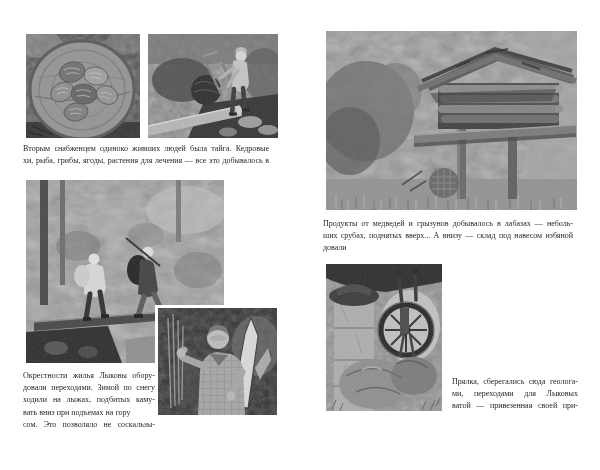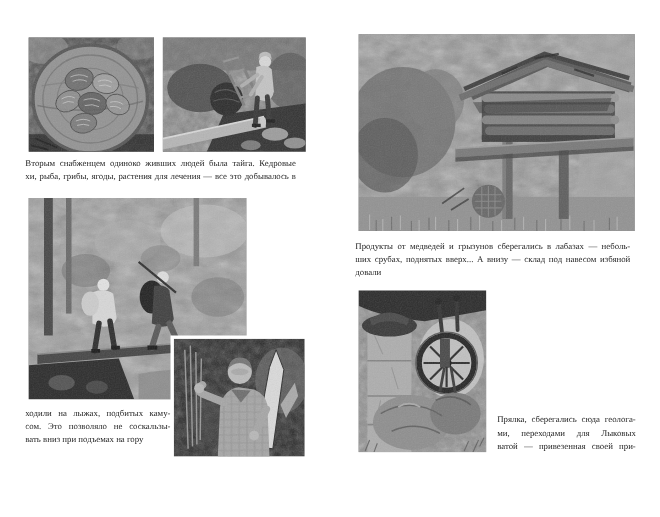--- a/index.html
+++ b/index.html
@@ -176,23 +176,25 @@
       <ellipse cx="60" cy="30" rx="8" ry="3" fill="#a3a3a3" opacity="0.7"></ellipse>
       <path d="M46,58 L26,50 q-4,-2 -3,-6 l3,-2" stroke="#a6a6a6" stroke-width="7" fill="none" stroke-linecap="round"></path>
       <circle cx="23" cy="45" r="4.5" fill="#b8b8b8"></circle>
       <path d="M84,64 L74,86" stroke="#a6a6a6" stroke-width="7" stroke-linecap="round"></path>
       <circle cx="73" cy="88" r="4.5" fill="#b8b8b8"></circle>
       <rect width="119" height="107" filter="url(#grain)" opacity="0.18"></rect>
     </svg>
   </figure>
 
   <div class="caption" style="left:23px;top:370px;width:132px">
+      <div class="cap-line">Окрестности жилья Лыковы обору-</div>
+      <div class="cap-line">довали переходами. Зимой по снегу</div>
       <div class="cap-line">ходили на лыжах, подбитых каму-</div>
+      <div class="cap-line last">вать вниз при подъемах на гору</div>
       <div class="cap-line">сом. Это позволяло не соскальзы-</div>
-      <div class="cap-line last">вать вниз при подъемах на гору</div>
     </div>
 
   <figure class="photo" style="left:326px;top:31px;width:251px;height:179px">
     <svg width="251" height="179" viewBox="0 0 251 179">
       <rect width="251" height="179" fill="#979797"></rect>
       <rect width="251" height="179" filter="url(#mottle2)" opacity="0.65"></rect>
       <rect x="200" y="0" width="51" height="179" fill="#a7a7a7" opacity="0.6"></rect>
       <ellipse cx="40" cy="80" rx="48" ry="50" fill="#6e6e6e" opacity="0.8"></ellipse>
       <ellipse cx="24" cy="110" rx="30" ry="34" fill="#585858" opacity="0.7"></ellipse>
       <ellipse cx="70" cy="60" rx="26" ry="28" fill="#7c7c7c" opacity="0.7"></ellipse>
@@ -230,21 +232,21 @@
       <path d="M160,22 l22,-4 M130,36 l14,-6 M196,32 l18,6" stroke="#2f2f2f" stroke-width="2" opacity="0.8"></path>
 
       <circle cx="118" cy="152" r="15" fill="#696969"></circle>
       <path d="M106,146 h24 M106,152 h24 M106,158 h24 M112,139 v26 M118,138 v28 M124,139 v26" stroke="#8e8e8e" stroke-width="1" opacity="0.8"></path>
       <path d="M96,140 l-20,14 M100,150 l-16,10" stroke="#3c3c3c" stroke-width="1.6" opacity="0.8"></path>
       <rect width="251" height="179" filter="url(#grain)" opacity="0.14"></rect>
     </svg>
   </figure>
 
   <div class="caption" style="left:323px;top:218px;width:250px">
-      <div class="cap-line">Продукты от медведей и грызунов сберегались в лабазах — неболь-</div>
+      <div class="cap-line">Продукты от медведей и грызунов добывалось в лабазах — неболь-</div>
       <div class="cap-line">ших срубах, поднятых вверх... А внизу — склад под навесом избяной</div>
       <div class="cap-line last">довали</div>
     </div>
 
   <figure class="photo" style="left:326px;top:264px;width:116px;height:147px">
     <svg width="116" height="147" viewBox="0 0 116 147">
       <rect width="116" height="147" fill="#8d8d8d"></rect>
       <rect width="116" height="147" filter="url(#mottle)" opacity="0.5"></rect>
       <path d="M0,0 H116 V18 L60,28 Q20,24 0,14 Z" fill="#2d2d2d"></path>
       <ellipse cx="84" cy="62" rx="30" ry="36" fill="#c8c8c8" opacity="0.85"></ellipse>

